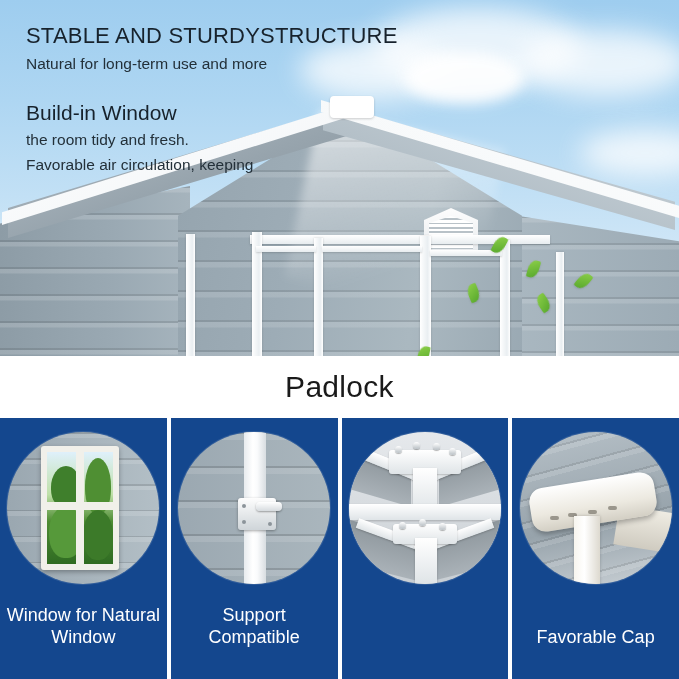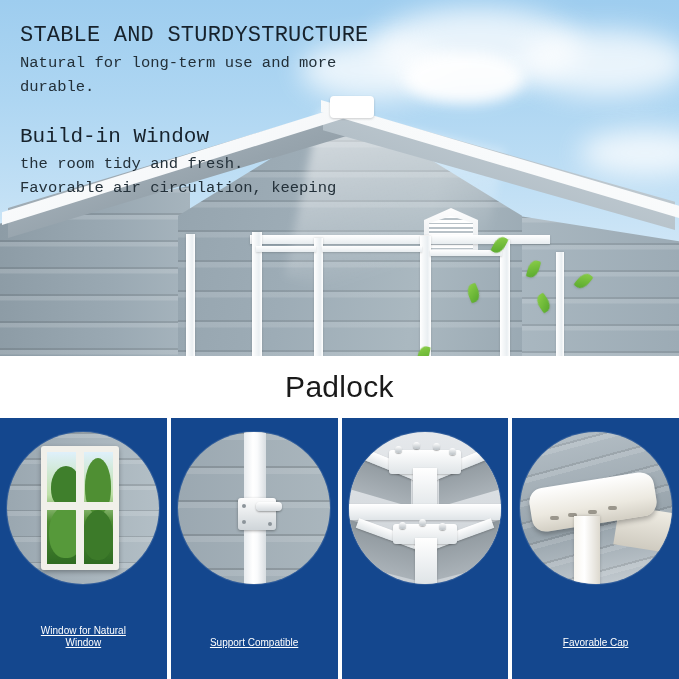--- a/index.html
+++ b/index.html
@@ -110,21 +110,21 @@
   .rail { position:absolute; background:linear-gradient(180deg,#ffffff,#e7ecef); box-shadow:0 1px 2px rgba(0,0,0,.16); }
 
   .leaf {
     position:absolute; width:11px; height:18px;
     background:linear-gradient(150deg,#8fd14a,#53a52a);
     border-radius:60% 10% 60% 10%;
     filter:drop-shadow(0 1px 1px rgba(0,0,0,.13));
   }
 
   
-  .hero-text { position:absolute; left:20px; top:22px; width:400px;font-family:Liberation Mono, monospace; }
+  .hero-text { position:absolute; left:26px; top:22px; width:400px; }
   .h-title {
     font-size:22px; font-weight:400; color:#17222c;
     letter-spacing:.2px; line-height:1.25; white-space:nowrap;
   }
   .h-sub { font-size:15.5px; color:#233039; line-height:1.38; margin-top:3px; }
   .blk2 { margin-top:26px; }
   .h-title2 { font-size:21px; font-weight:400; color:#17222c; line-height:1.25; }
 
   
   .details-band {
@@ -143,23 +143,22 @@
     display:flex; flex-direction:column; align-items:center;
     overflow:hidden;
   }
   .circle {
     position:absolute; top:14px; left:50%; transform:translateX(-50%);
     width:152px; height:152px; border-radius:50%; overflow:hidden;
     box-shadow:0 0 0 1px rgba(255,255,255,.12);
   }
   .panel-label {
     position:absolute; left:0; right:0; bottom:30px;
-    text-align:center; color:#ffffff; font-size:10px; line-height:1.22;
+    text-align:center; color:#ffffff; font-size:18px; line-height:1.22;
     padding:0 6px;
-    text-decoration:underline;
   }
 
   
   .c1-bg { position:absolute; inset:0;
     background:repeating-linear-gradient(180deg,
       rgba(0,0,0,.12) 0 1.5px, rgba(255,255,255,.14) 1.5px 6px,
       rgba(0,0,0,0) 6px 26px), linear-gradient(90deg,#9aa7b0,#b3bfc6); }
   .c1-win { position:absolute; left:34px; top:14px; width:78px; height:124px;
     background:#f1f0ea; border-radius:3px; box-shadow:0 2px 5px rgba(0,0,0,.3); }
   .c1-glass { position:absolute; left:40px; top:20px; width:66px; height:112px;
@@ -255,21 +254,20 @@
       <div class="leaf" style="left:528px;top:154px;transform:rotate(16deg);"></div>
       <div class="leaf" style="left:538px;top:188px;transform:rotate(-34deg);"></div>
       <div class="leaf" style="left:578px;top:166px;transform:rotate(40deg);"></div>
 
       <div class="leaf" style="left:418px;top:240px;transform:rotate(12deg);"></div>
     </div>
 
     <div class="hero-text">
       <div class="h-title">STABLE AND STURDYSTRUCTURE</div>
       <div class="h-sub">Natural for long-term use and more</div>
-      <div class="h-sub">durable.</div>
 
       <div class="blk2">
         <div class="h-title2">Build-in Window</div>
         <div class="h-sub">the room tidy and fresh.</div>
         <div class="h-sub">Favorable air circulation, keeping</div>
       </div>
     </div>
   </div>
 
   <div class="details-band">

